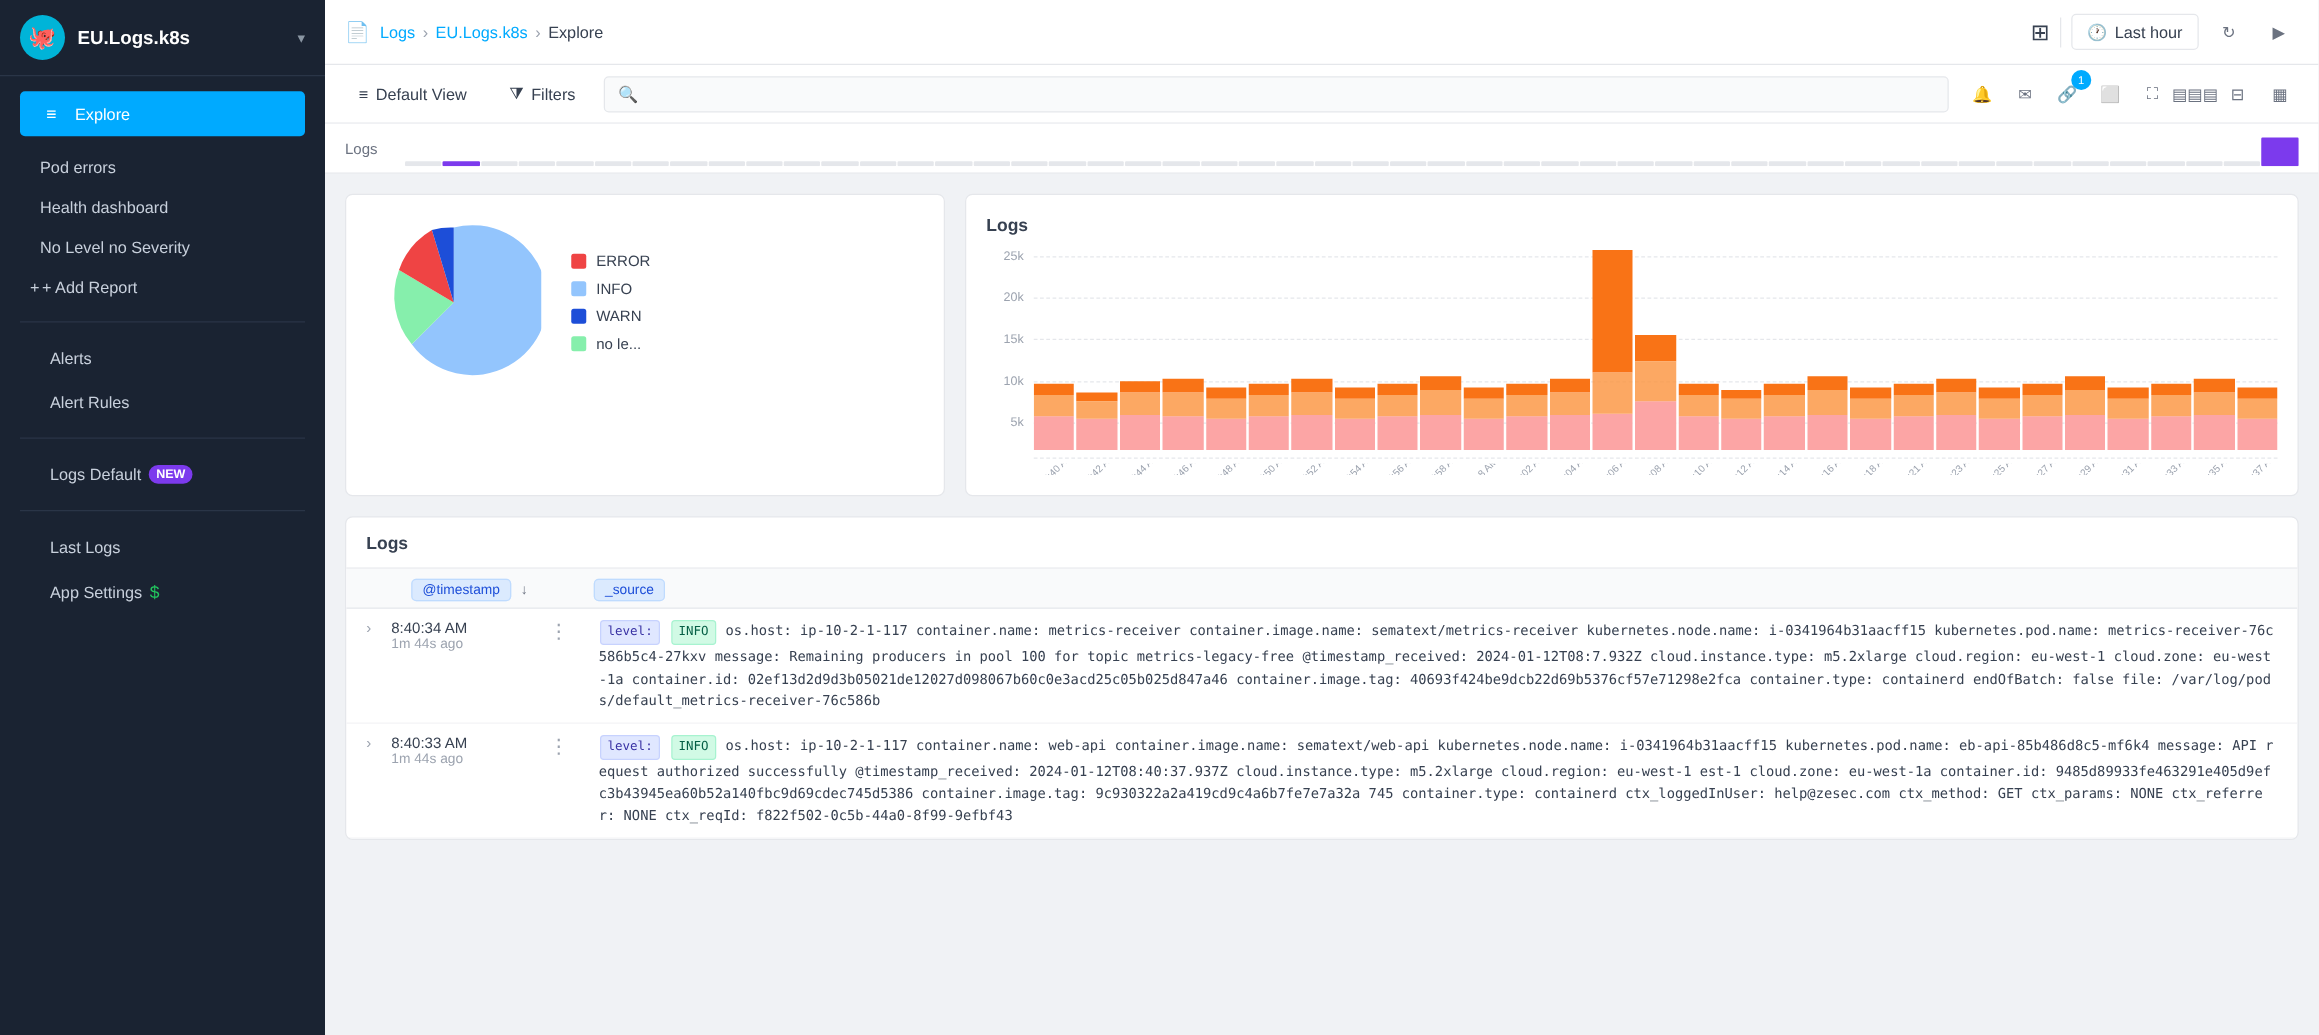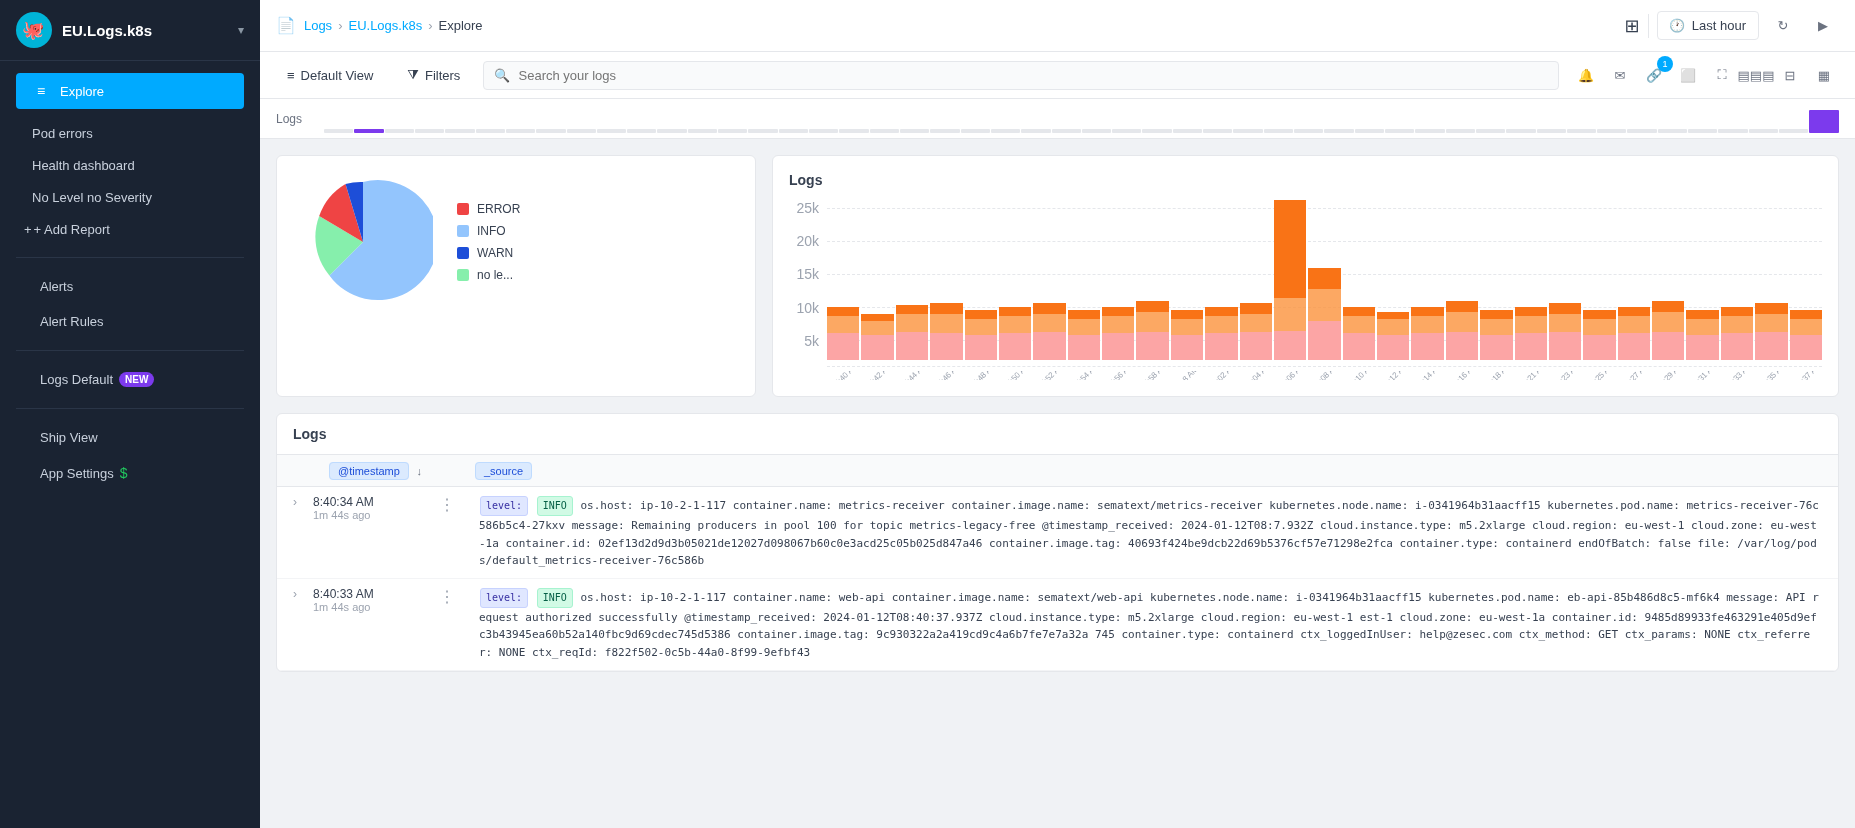--- a/index.html
+++ b/index.html
@@ -75,21 +75,21 @@
     .pie-container { display: flex; align-items: center; gap: 24px; }
     .pie-svg { width: 140px; height: 140px; }
     .legend { display: flex; flex-direction: column; gap: 8px; }
     .legend-item { display: flex; align-items: center; gap: 8px; font-size: 12px; color: #374151; }
     .legend-dot { width: 12px; height: 12px; border-radius: 2px; flex-shrink: 0; }
 
     
     .bar-chart-area { height: 180px; position: relative; display: flex; flex-direction: column; }
     .bar-chart-grid { flex: 1; display: flex; flex-direction: column; justify-content: space-between; position: relative; }
     .grid-line { display: flex; align-items: center; gap: 8px; }
-    .grid-label { font-size: 14px; color: #9ca3af; width: 30px; text-align: right; flex-shrink: 0; }
+    .grid-label { font-size: 10px; color: #9ca3af; width: 30px; text-align: right; flex-shrink: 0; }
     .grid-dash { flex: 1; border-top: 1px dashed #e5e7eb; }
     .bars-container { position: absolute; left: 38px; right: 0; top: 0; bottom: 20px; display: flex; align-items: flex-end; gap: 2px; overflow: hidden; }
     .bar-group { flex: 1; display: flex; flex-direction: column; align-items: stretch; height: 100%; justify-content: flex-end; min-width: 6px; }
     .bar-seg { width: 100%; }
     .bar-seg.error { background: #f97316; }
     .bar-seg.warn { background: #fb923c; opacity: 0.8; }
     .bar-seg.info { background: #fca5a5; }
     .x-labels { display: flex; margin-left: 38px; gap: 2px; overflow: hidden; margin-top: 2px; }
     .x-label { flex: 1; font-size: 8px; color: #9ca3af; text-align: center; transform: rotate(-45deg); transform-origin: top center; white-space: nowrap; min-width: 6px; }
 
@@ -155,21 +155,21 @@
 
     <div style="padding: 4px 8px;">
       <div class="sidebar-subitem" style="display:flex; align-items:center;">
         <span>Logs Default</span>
         <span class="new-badge">NEW</span>
       </div>
     </div>
 
     <div class="sidebar-divider"></div>
     <div style="padding: 4px 8px; gap:2px; display:flex; flex-direction:column;">
-      <div class="sidebar-subitem">Ship View</div>
+      <div class="sidebar-subitem">Last Logs</div>
       <div class="sidebar-subitem" style="display:flex; align-items:center;">
         <span>App Settings</span>
         <span class="dollar-badge">$</span>
       </div>
     </div>
   </div>
 </aside>
 
 <div class="main">
 
@@ -200,21 +200,20 @@
     <div class="toolbar-btn">
       <span>≡</span>
       <span>Default View</span>
     </div>
     <div class="toolbar-btn">
       <span>⧩</span>
       <span>Filters</span>
     </div>
     <div class="search-bar">
       <span style="color:#9ca3af;">🔍</span>
-      <input type="text" placeholder="Search your logs" style="">
     </div>
     <div class="toolbar-icons">
       <div class="toolbar-icon">🔔</div>
       <div class="toolbar-icon">✉</div>
       <div class="toolbar-icon icon-relative">
         🔗
         <span class="badge-dot">1</span>
       </div>
       <div class="toolbar-icon">⬜</div>
       <div class="toolbar-icon">⛶</div>

